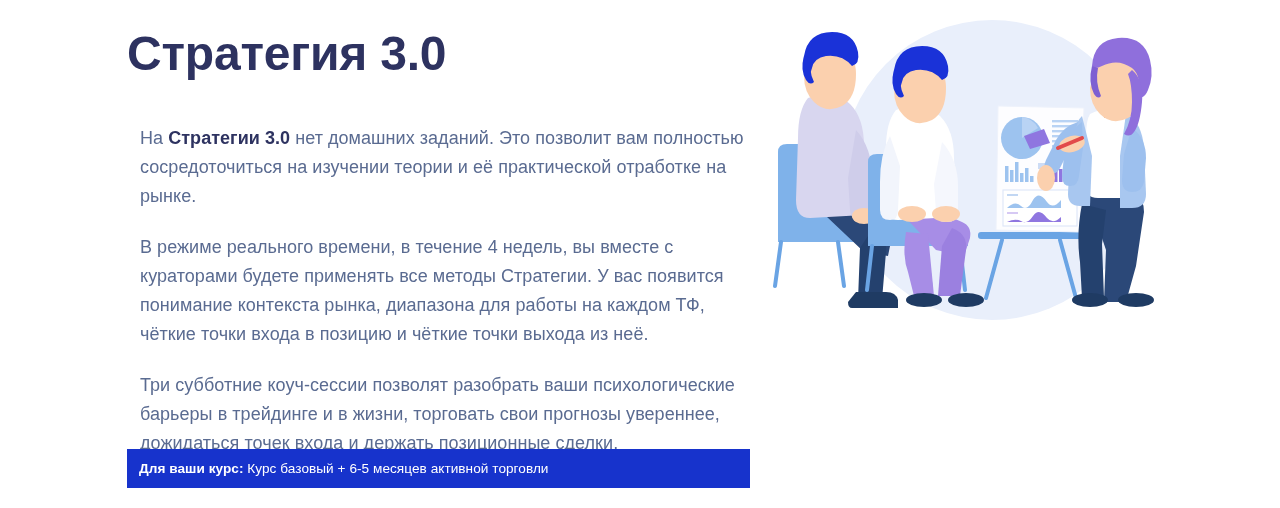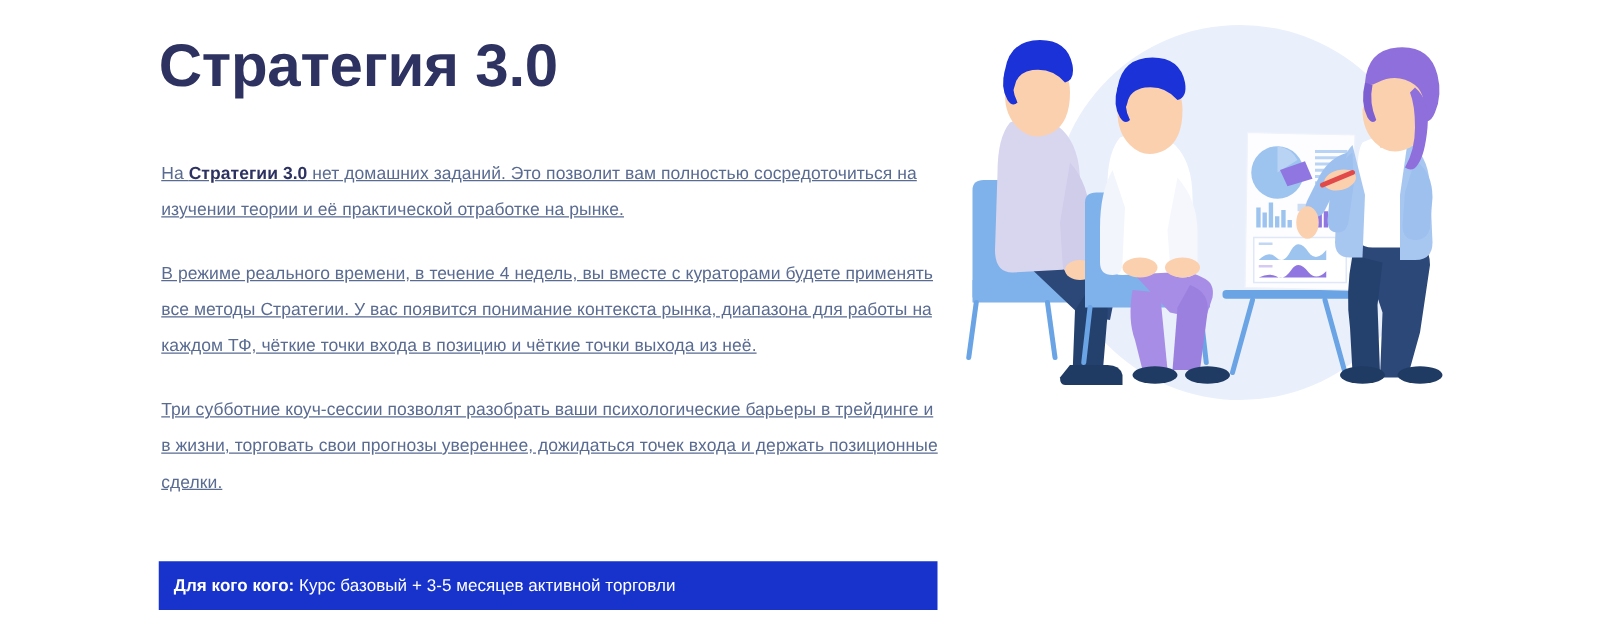--- a/index.html
+++ b/index.html
@@ -44,27 +44,26 @@
   }
 
   .body-copy {
     position: absolute;
     left: 0;
     top: 124px;
     width: 624px;
   }
 
   .para {
-    margin: 0 0 22px 2px;
-    font-size: 14px;
+    margin: 0 0 22px 13px;
+    font-size: 18px;
     line-height: 29px;
     color: #5a6b91;
     font-weight: 400;
     letter-spacing: 0.05px;
-    text-decoration: underline;
   }
   .para:last-child { margin-bottom: 0; }
   .para b, .para strong {
     font-weight: 700;
     color: #2d3260;
   }
 
   
   .callout {
     position: absolute;
@@ -110,21 +109,21 @@
 
     <div class="body-copy">
       <p class="para"><span>На </span><b>Стратегии 3.0</b><span> нет домашних заданий. Это позволит вам полностью сосредоточиться на изучении теории и её практической отработке на рынке.</span></p>
       <p class="para"><span>В режиме реального времени, в течение 4 недель, вы вместе с кураторами будете применять все методы Стратегии. У вас появится понимание контекста рынка, диапазона для работы на каждом ТФ, чёткие точки входа в позицию и чёткие точки выхода из неё.</span></p>
       <p class="para"><span>Три субботние коуч-сессии позволят разобрать ваши психологические барьеры в трейдинге и в жизни, торговать свои прогнозы увереннее, дожидаться точек входа и держать позиционные сделки.</span></p>
     </div>
   </div>
 
   <div class="callout">
     <div class="callout-text">
-      <b>Для кого кого:</b><span>&nbsp;</span><span>Курс базовый + 3-5 месяцев активной торговли</span>
+      <b>Для ваши курс:</b><span>&nbsp;</span><span>Курс базовый + 6-5 месяцев активной торговли</span>
     </div>
   </div>
 
   <div class="illustration">
     <svg width="430" height="330" viewBox="0 0 430 330" xmlns="http://www.w3.org/2000/svg">
 
       <circle cx="232" cy="160" r="150" fill="#e9effb"></circle>
 
       <g>
 

